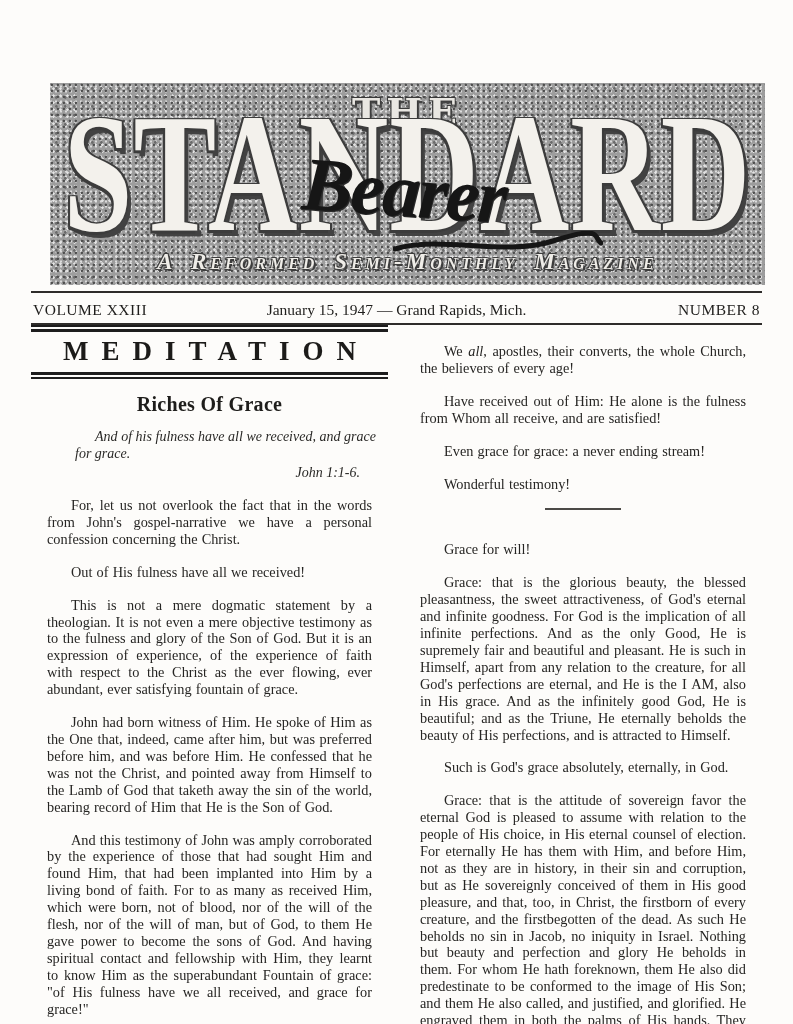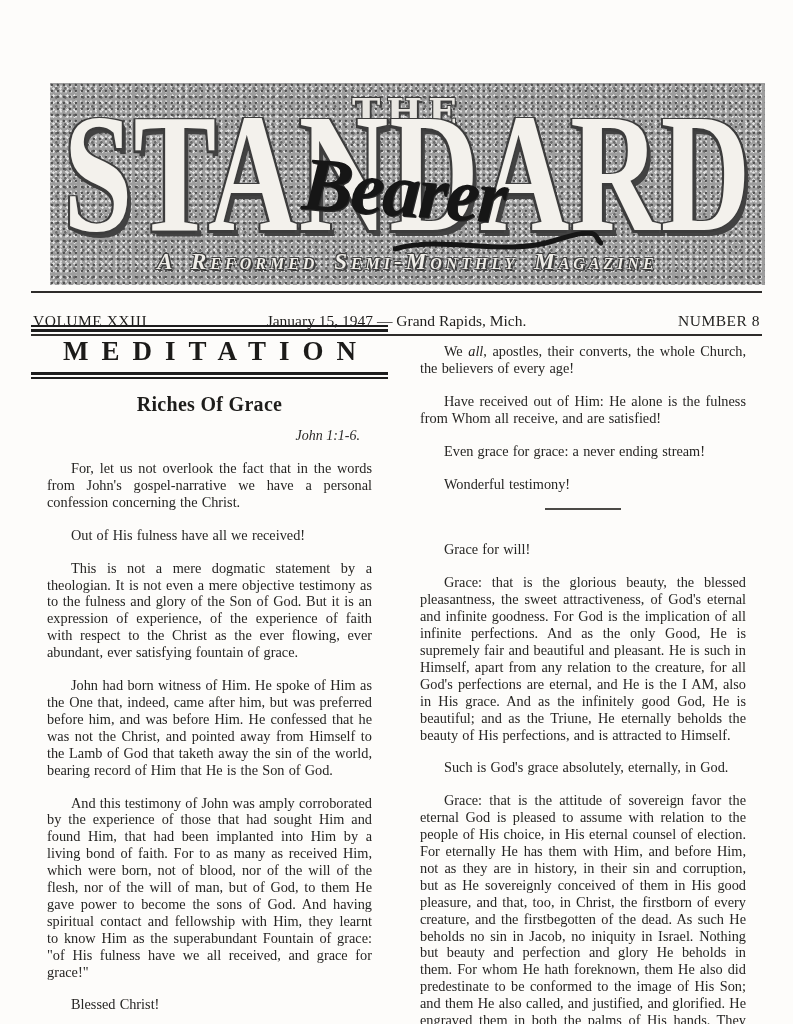--- a/index.html
+++ b/index.html
@@ -57,21 +57,21 @@
     font-size:23px; letter-spacing:4px; word-spacing:6px;
     color:#efede8; z-index:2;
     text-shadow:-1px -1px 0 #3d3d3d, 1px -1px 0 #3d3d3d, -1px 1px 0 #3d3d3d, 2px 2px 0 #3d3d3d;
   }
 
   
   .issue-bar {
     position:absolute; top:291px; left:31px; width:731px;
     border-top:2px solid #2e2c2a; border-bottom:2px solid #2e2c2a;
     display:flex; align-items:baseline;
-    padding:11px 2px 4px 2px;
+    padding:0 2px 4px 2px;
     font-size:15.5px; color:#1f1e1c;
   }
   .issue-bar .vol   { flex:1; text-align:left;  letter-spacing:0.5px; }
   .issue-bar .date  { flex:2; text-align:center; }
   .issue-bar .num   { flex:1; text-align:right; letter-spacing:0.5px;margin-top:8px; }
 
   
   .columns {
     position:absolute; top:324px; left:31px; width:731px;
     display:flex; gap:16px;
@@ -136,20 +136,21 @@
 
 <main class="columns">
 
   <section class="col left">
     <div class="med-box">
       <div class="med-rule-top"></div>
       <h1 class="med-title">MEDITATION</h1>
       <div class="med-rule-bottom"></div>
     </div>
     <h2 class="article-title">Riches Of Grace</h2>
+    <p class="epigraph">And of his fulness have all we received, and grace for grace.</p>
     <p class="epigraph-ref">John 1:1-6.</p>
 
     <p class="body">For, let us not overlook the fact that in the words from John's gospel-narrative we have a personal confession concerning the Christ.</p>
     <p class="body">Out of His fulness have all we received!</p>
     <p class="body">This is not a mere dogmatic statement by a theologian.  It is not even a mere objective testimony as to the fulness and glory of the Son of God.  But it is an expression of experience, of the experience of faith with respect to the Christ as the ever flowing, ever abundant, ever satisfying fountain of grace.</p>
     <p class="body">John had born witness of Him.  He spoke of Him as the One that, indeed, came after him, but was preferred before him, and was before Him.  He confessed that he was not the Christ, and pointed away from Himself to the Lamb of God that taketh away the sin of the world, bearing record of Him that He is the Son of God.</p>
     <p class="body">And this testimony of John was amply corroborated by the experience of those that had sought Him and found Him, that had been implanted into Him by a living bond of faith.  For to as many as received Him, which were born, not of blood, nor of the will of the flesh, nor of the will of man, but of God, to them He gave power to become the sons of God.  And having spiritual contact and fellowship with Him, they learnt to know Him as the superabundant Fountain of grace: "of His fulness have we all received, and grace for grace!"</p>
     <p class="body">Blessed Christ!</p>
     <p class="body">Amazing source of spiritual abundance!</p>
   </section>

